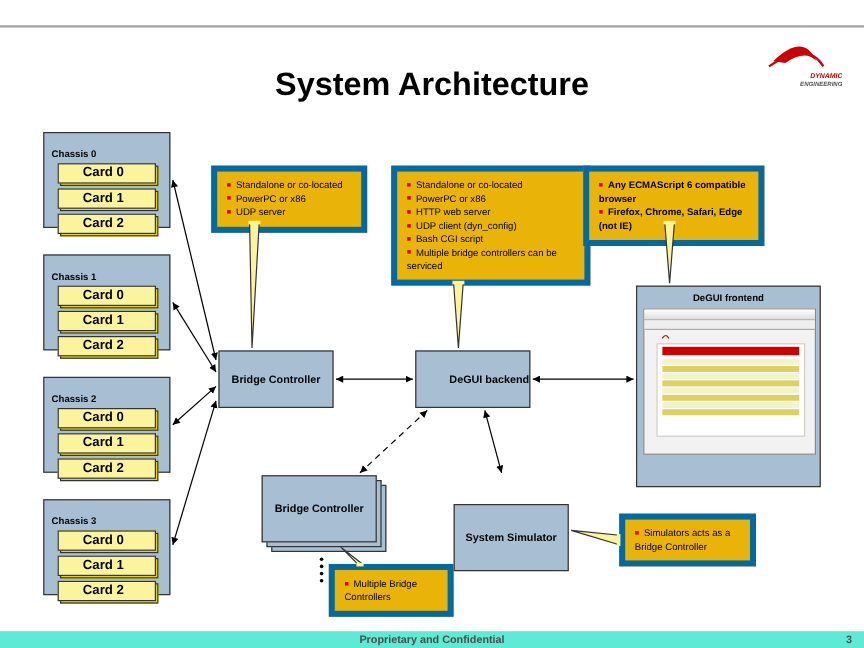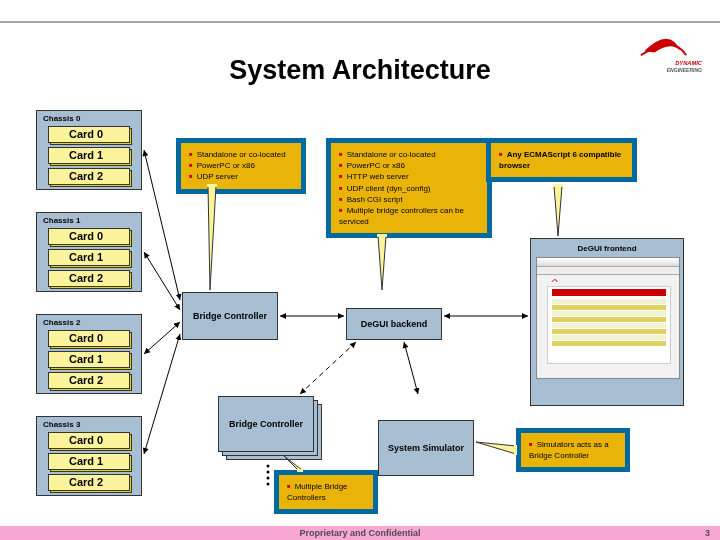--- a/index.html
+++ b/index.html
@@ -1,26 +1,26 @@
 <!DOCTYPE html>
 <html><head>
 <meta charset="utf-8">
 <style>
   * { box-sizing: border-box; margin: 0; padding: 0; }
   body { width: 720px; height: 540px; background: #fff; font-family: Arial, sans-serif; position: relative; overflow: hidden; }
   .topbar { position: absolute; top: 21px; left: 0; width: 720px; height: 2px; background: #a6a6a6; }
   .title { position: absolute; top: 55px; left: 0; width: 720px; text-align: center; font-size: 27px; font-weight: bold; }
   .logo { position: absolute; top: 30px; right: 18px; width: 72px; height: 52px; }
   .logo svg { width: 100%; height: 100%; }
-  .footer { position: absolute; bottom: 0; left: 0; width: 720px; height: 14px; background: #f9a8d4; font-size: 9px; font-weight: bold; color: #4d4d4d; }
+  .footer { position: absolute; bottom: 0; left: 0; width: 720px; height: 14px; background: #5eead4; font-size: 9px; font-weight: bold; color: #4d4d4d; }
   .footer .txt { position: absolute; left: 0; width: 720px; text-align: center; top: 2px; }
   .footer .pg { position: absolute; right: 10px; top: 2px; }
 
   
-  .chassis { position: absolute; width: 106px; height: 80px; background: #a8bed3; border: 1px solid #333; padding: 3px 6px 6px; }
+  .chassis { position: absolute; width: 106px; height: 80px; background: #a8bed3; border: 1px solid #333; padding: 13px 6px 6px; }
   .chassis .chtitle { font-size: 8px; font-weight: bold; margin-bottom: 3px; }
   .card { position: relative; width: 82px; height: 17px; margin: 0 auto 4px; }
   .card .shadow { position: absolute; top: 2px; left: 2px; width: 82px; height: 17px; background: #e6d600; border: 1px solid #333; }
   .card .front { position: absolute; top: 0; left: 0; width: 82px; height: 17px; background: #fbf49c; border: 1px solid #333; font-size: 11px; font-weight: bold; padding-left: 20px; line-height: 15px; }
 
   
   .box { position: absolute; background: #a8bed3; border: 1px solid #333; font-size: 9px; font-weight: bold; text-align: center; display: flex; align-items: center; justify-content: center; }
   .stackbox { position: absolute; width: 96px; height: 56px; }
   .stackbox .s { position: absolute; width: 96px; height: 56px; background: #a8bed3; border: 1px solid #333; }
   .stackbox .lbl { position: absolute; width: 96px; height: 56px; font-size: 9px; font-weight: bold; text-align: center; display: flex; align-items: center; justify-content: center; }
@@ -117,21 +117,21 @@
     </div>
   <div class="card">
       <div class="shadow"></div>
       <div class="front">Card 2</div>
     </div>
 </div>
 
 <div class="box" style="left:182px; top:292px; width:96px; height:48px;">
     <span>Bridge Controller</span>
   </div>
-<div class="box" style="left:346px; top:308px; width:96px; height:32px;">
+<div class="box" style="left:346px; top:292px; width:96px; height:48px;justify-content:flex-end;">
     <span>DeGUI backend</span>
   </div>
 
 <div class="stackbox" style="left:218px; top:396px;">
   <div class="s" style="top:8px; left:8px;"></div>
   <div class="s" style="top:4px; left:4px;"></div>
   <div class="s" style="top:0; left:0;"></div>
   <div class="lbl">Bridge Controller</div>
 </div>
 
@@ -184,20 +184,21 @@
     </ul>
 </div>
 <svg class="arrows">
     <polygon points="378,236 386,236 382,290" fill="#fbf49c" stroke="#333" stroke-width="1"></polygon>
     <rect x="377" y="234" width="10" height="3" fill="#fbf49c"></rect>
   </svg>
 
 <div class="note" style="left:486px; top:138px; width:151px;font-weight:bold;">
   <ul>
       <li>Any ECMAScript 6 compatible browser</li>
+      <li>Firefox, Chrome, Safari, Edge (not IE)</li>
     </ul>
 </div>
 <svg class="arrows">
     <polygon points="554,186 562,186 558,236" fill="#fbf49c" stroke="#333" stroke-width="1"></polygon>
     <rect x="553" y="184" width="10" height="3" fill="#fbf49c"></rect>
   </svg>
 
 <div class="note" style="left:274px; top:470px; width:104px;">
   <ul>
       <li>Multiple Bridge Controllers</li>

